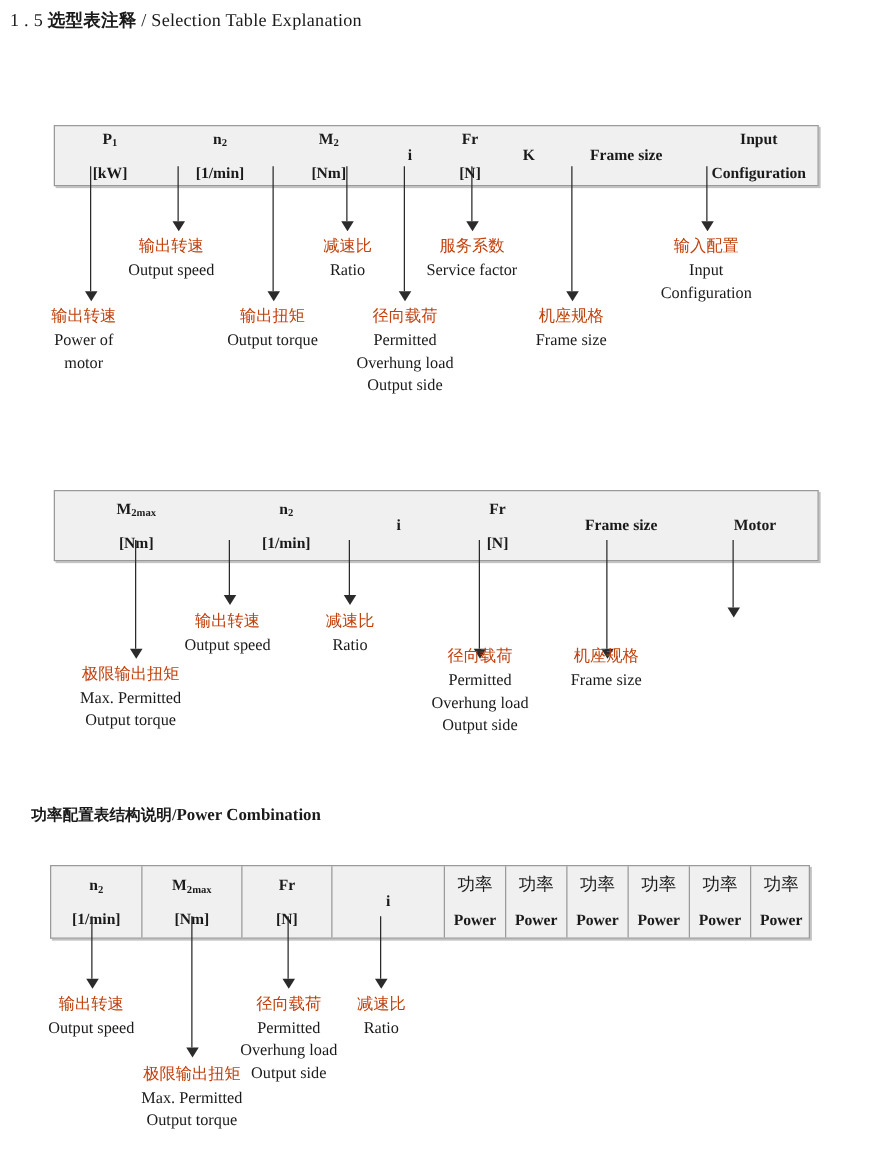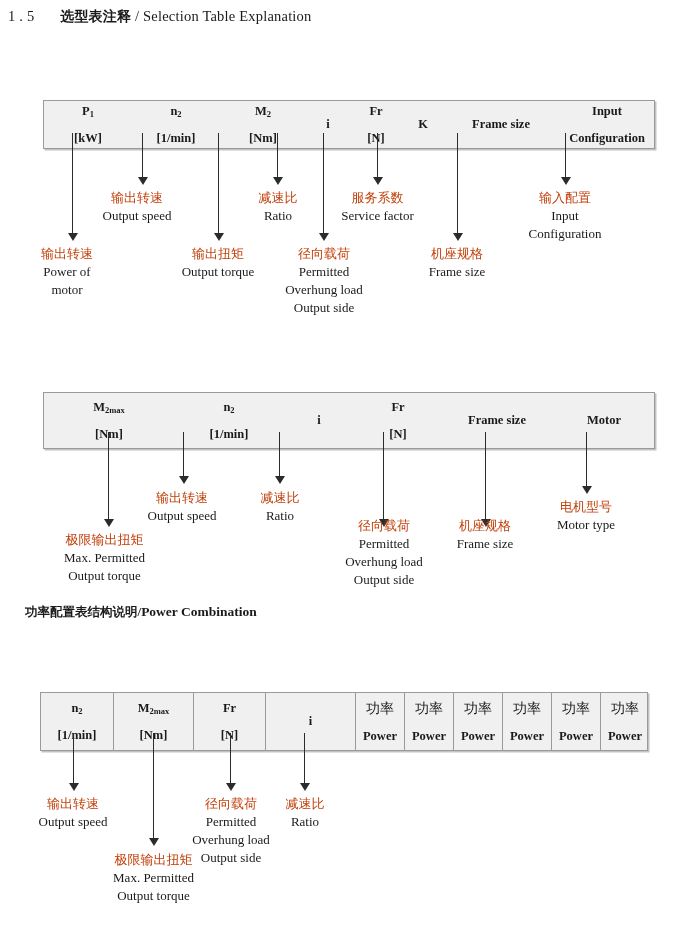--- a/index.html
+++ b/index.html
@@ -18,21 +18,21 @@
   .page { position: absolute; left: 0; top: 0; width: 695px; height: 931px; }
 
   
   .doc-title {
     position: absolute;
     left: 8px;
     font-size: 14.5px;
     letter-spacing: 0.2px;
     white-space: nowrap;
   }
-  .doc-title .cn { font-family: Liberation Serif, serif; font-weight: bold; font-size: 14px; margin-left: 22px; }
+  .doc-title .cn { font-family: Liberation Serif, serif; font-weight: bold; font-size: 14px; }
   .doc-title .en { font-family: "Liberation Serif", serif; font-size: 14.5px; }
 
   .sec-head {
     position: absolute;
     left: 25px;
     white-space: nowrap;
     font-size: 13px;
   }
   .sec-head .cn {
     font-family: "DejaVu Sans", sans-serif;
@@ -314,26 +314,22 @@
   <div class="note" style="left:329px; top:517px; width:110px;">
     <span class="cn">径向载荷</span>
     <span class="en">Permitted</span>
     <span class="en">Overhung load</span>
     <span class="en">Output side</span>
   </div>
   <div class="note" style="left:430px; top:517px; width:110px;">
     <span class="cn">机座规格</span>
     <span class="en">Frame size</span>
   </div>
-  <div class="note" style="left:531px; top:498px; width:110px;">
-    <span class="cn">电机型号</span>
-    <span class="en">Motor type</span>
-  </div>
-
-  <div class="sec-head" style="top:604px;">
+
+  <div class="sec-head" style="top:644px;">
     <span class="cn">功率配置表结构说明</span><span class="sep">/</span><span class="en">Power Combination</span>
   </div>
 
   <div class="tbl shadowed" style="left:40px; top:668px; width:608px; height:59px;">
     <div class="cell divided" style="left:0px; width:73px;">
       <div class="cl sub-wrap">n<sub>2</sub></div>
       <div class="cl gap">[1/min]</div>
     </div>
     <div class="cell divided" style="left:73px; width:80px;">
       <div class="cl sub-wrap">M<sub>2max</sub></div>

